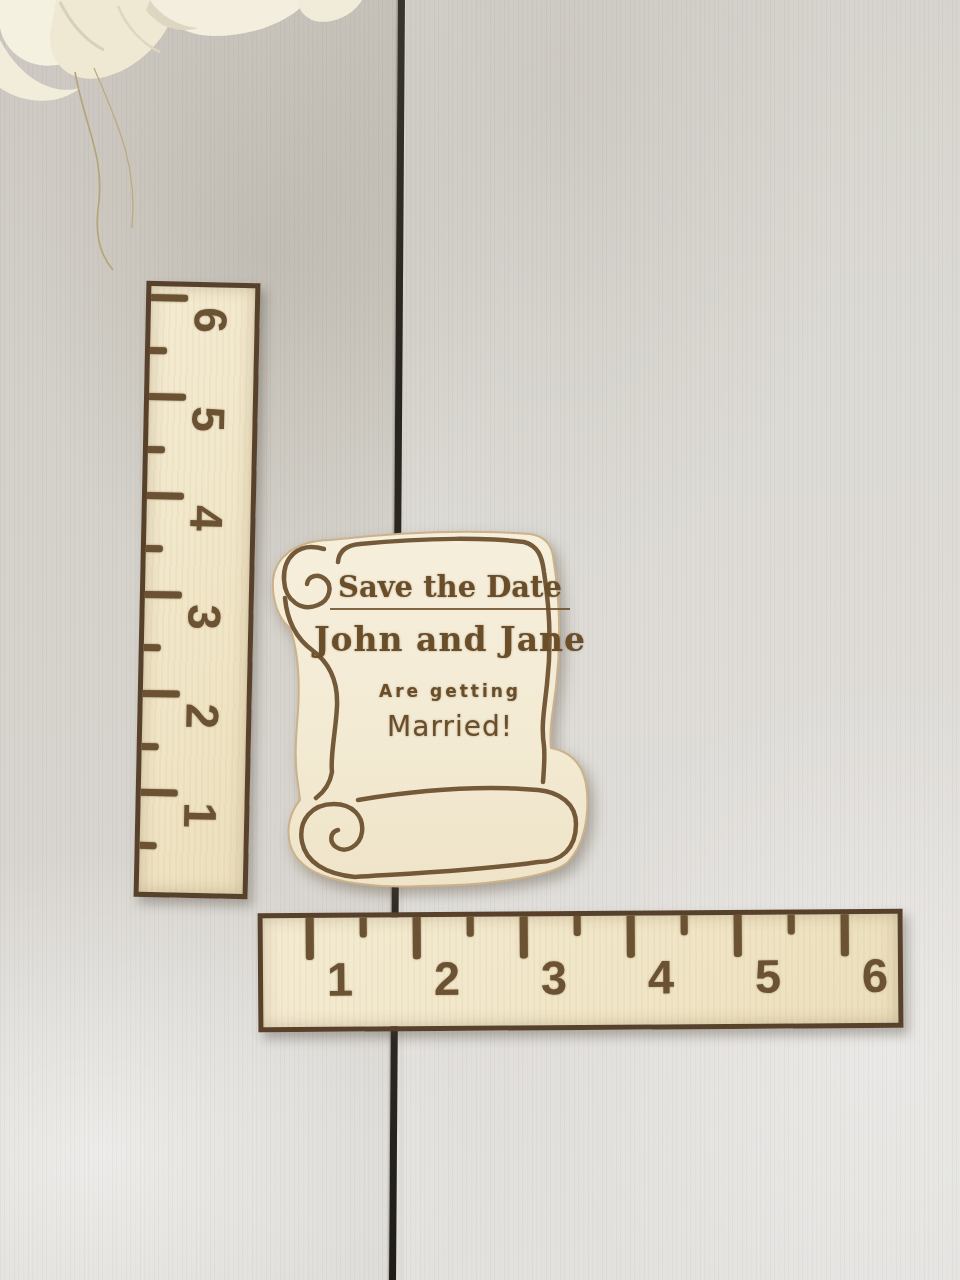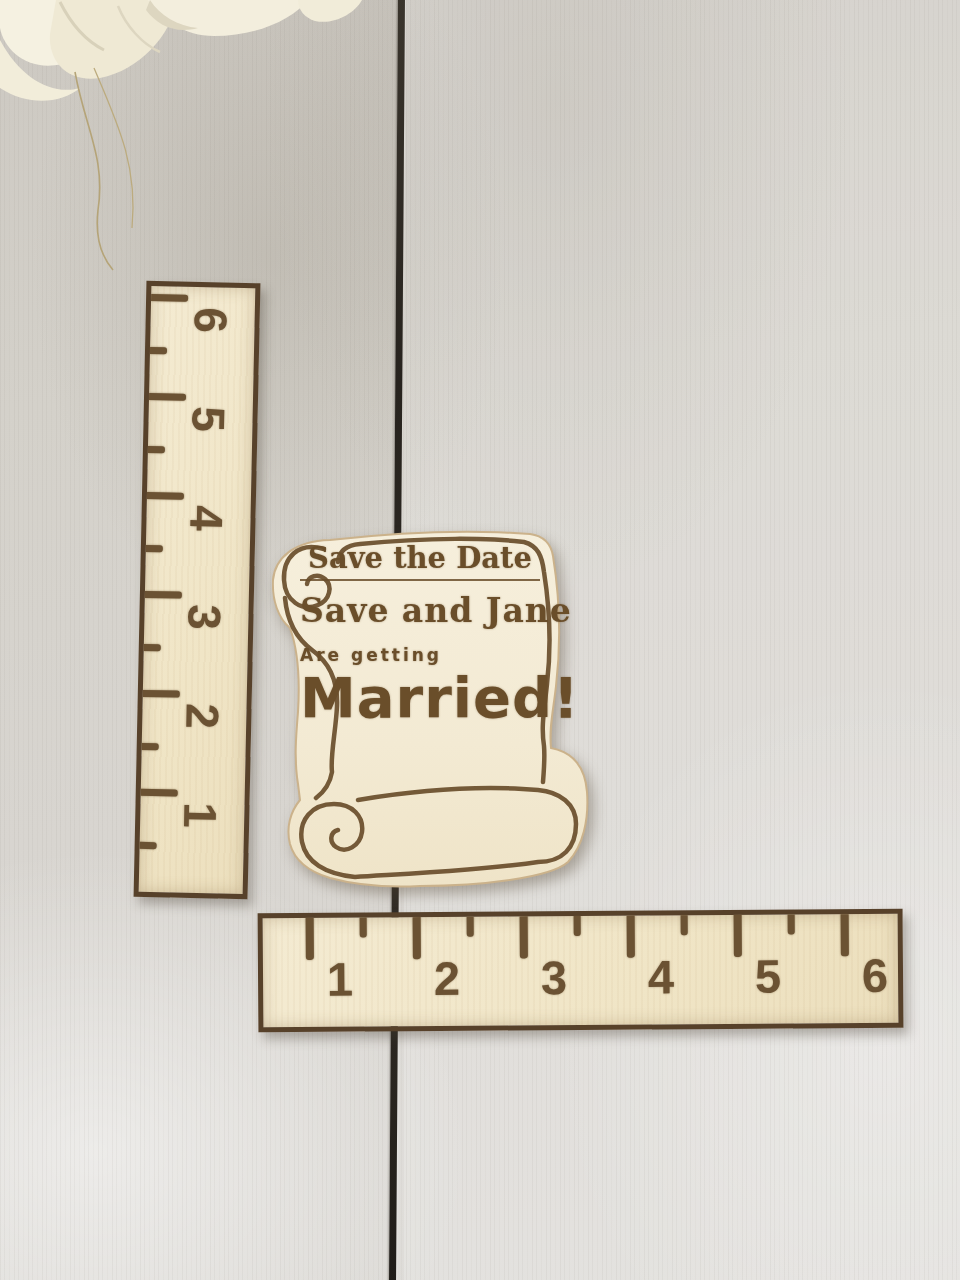--- a/index.html
+++ b/index.html
@@ -50,28 +50,28 @@
     position:absolute; color:#6b5233; font-family:"Liberation Sans", sans-serif;
     font-weight:bold; text-shadow:0 0 2px rgba(107,82,51,0.55);
   }
   .v-num { font-size:46px; width:56px; height:52px; line-height:52px; text-align:center;
            left:32px; transform:rotate(90deg); }
   .h-num { font-size:47px; width:56px; text-align:center; top:34px; }
 
   .magnet-svg { position:absolute; left:272px; top:524px;
                 filter:drop-shadow(5px 7px 7px rgba(75,62,45,0.38)); }
   .magnet-text {
-    position:absolute; left:300px; top:540px; width:300px; text-align:left;
+    position:absolute; left:300px; top:569px; width:300px; text-align:center;
     color:#6a4e2a; text-shadow:0 0 2px rgba(106,78,42,0.5);
   }
   .m-title { font-family:"DejaVu Serif", serif; font-weight:bold; font-size:29px; line-height:36px; }
   .m-title span { display:inline-block; padding:0 8px 3px; border-bottom:2px solid rgba(106,78,42,0.85); }
   .m-names { font-family:"DejaVu Serif", serif; font-weight:bold; font-size:33px; margin-top:10px; letter-spacing:1px; }
-  .m-sub   { font-family:"DejaVu Sans", sans-serif; font-weight:bold; font-size:17px; margin-top:15px; letter-spacing:3px; }
-  .m-head  { font-family:"DejaVu Sans", sans-serif; font-weight:bold; font-size:56px; letter-spacing:1px; }
+  .m-sub   { font-family:"DejaVu Sans", sans-serif; font-weight:bold; font-size:17px; margin-top:22px; letter-spacing:3px; }
+  .m-head  { font-family:"DejaVu Sans", sans-serif; font-weight:normal; font-size:28px; margin-top:9px; letter-spacing:1px; }
   .m-date  { font-family:"DejaVu Serif", serif; font-weight:bold; font-size:26px; margin-top:7px; letter-spacing:2px; }
   .rose-svg { position:absolute; left:0; top:0; }
 </style>
 </head>
 <body>
 
 <div class="stage">
 
   <div class="plank-right"></div>
   <div class="grain"></div>
@@ -154,18 +154,18 @@
       <path d="M78 268 C150 256 210 254 258 258 C280 260 296 272 296 292 C296 316 282 330 258 330
                C196 339 120 342 75 345 C45 342 26 330 22 310 C18 288 32 272 54 272
                C72 272 84 284 82 300 C80 314 66 322 56 315 C49 310 50 300 58 298"></path>
     </g>
   </svg>
 
   <div class="magnet-text">
     <div class="m-title">
       <span>Save the Date</span>
     </div>
-    <div class="m-names">Save and Jane</div>
+    <div class="m-names">John and Jane</div>
     <div class="m-sub">Are getting</div>
     <div class="m-head">Married!</div>
   </div>
 
 </div>
 
 </body></html>

